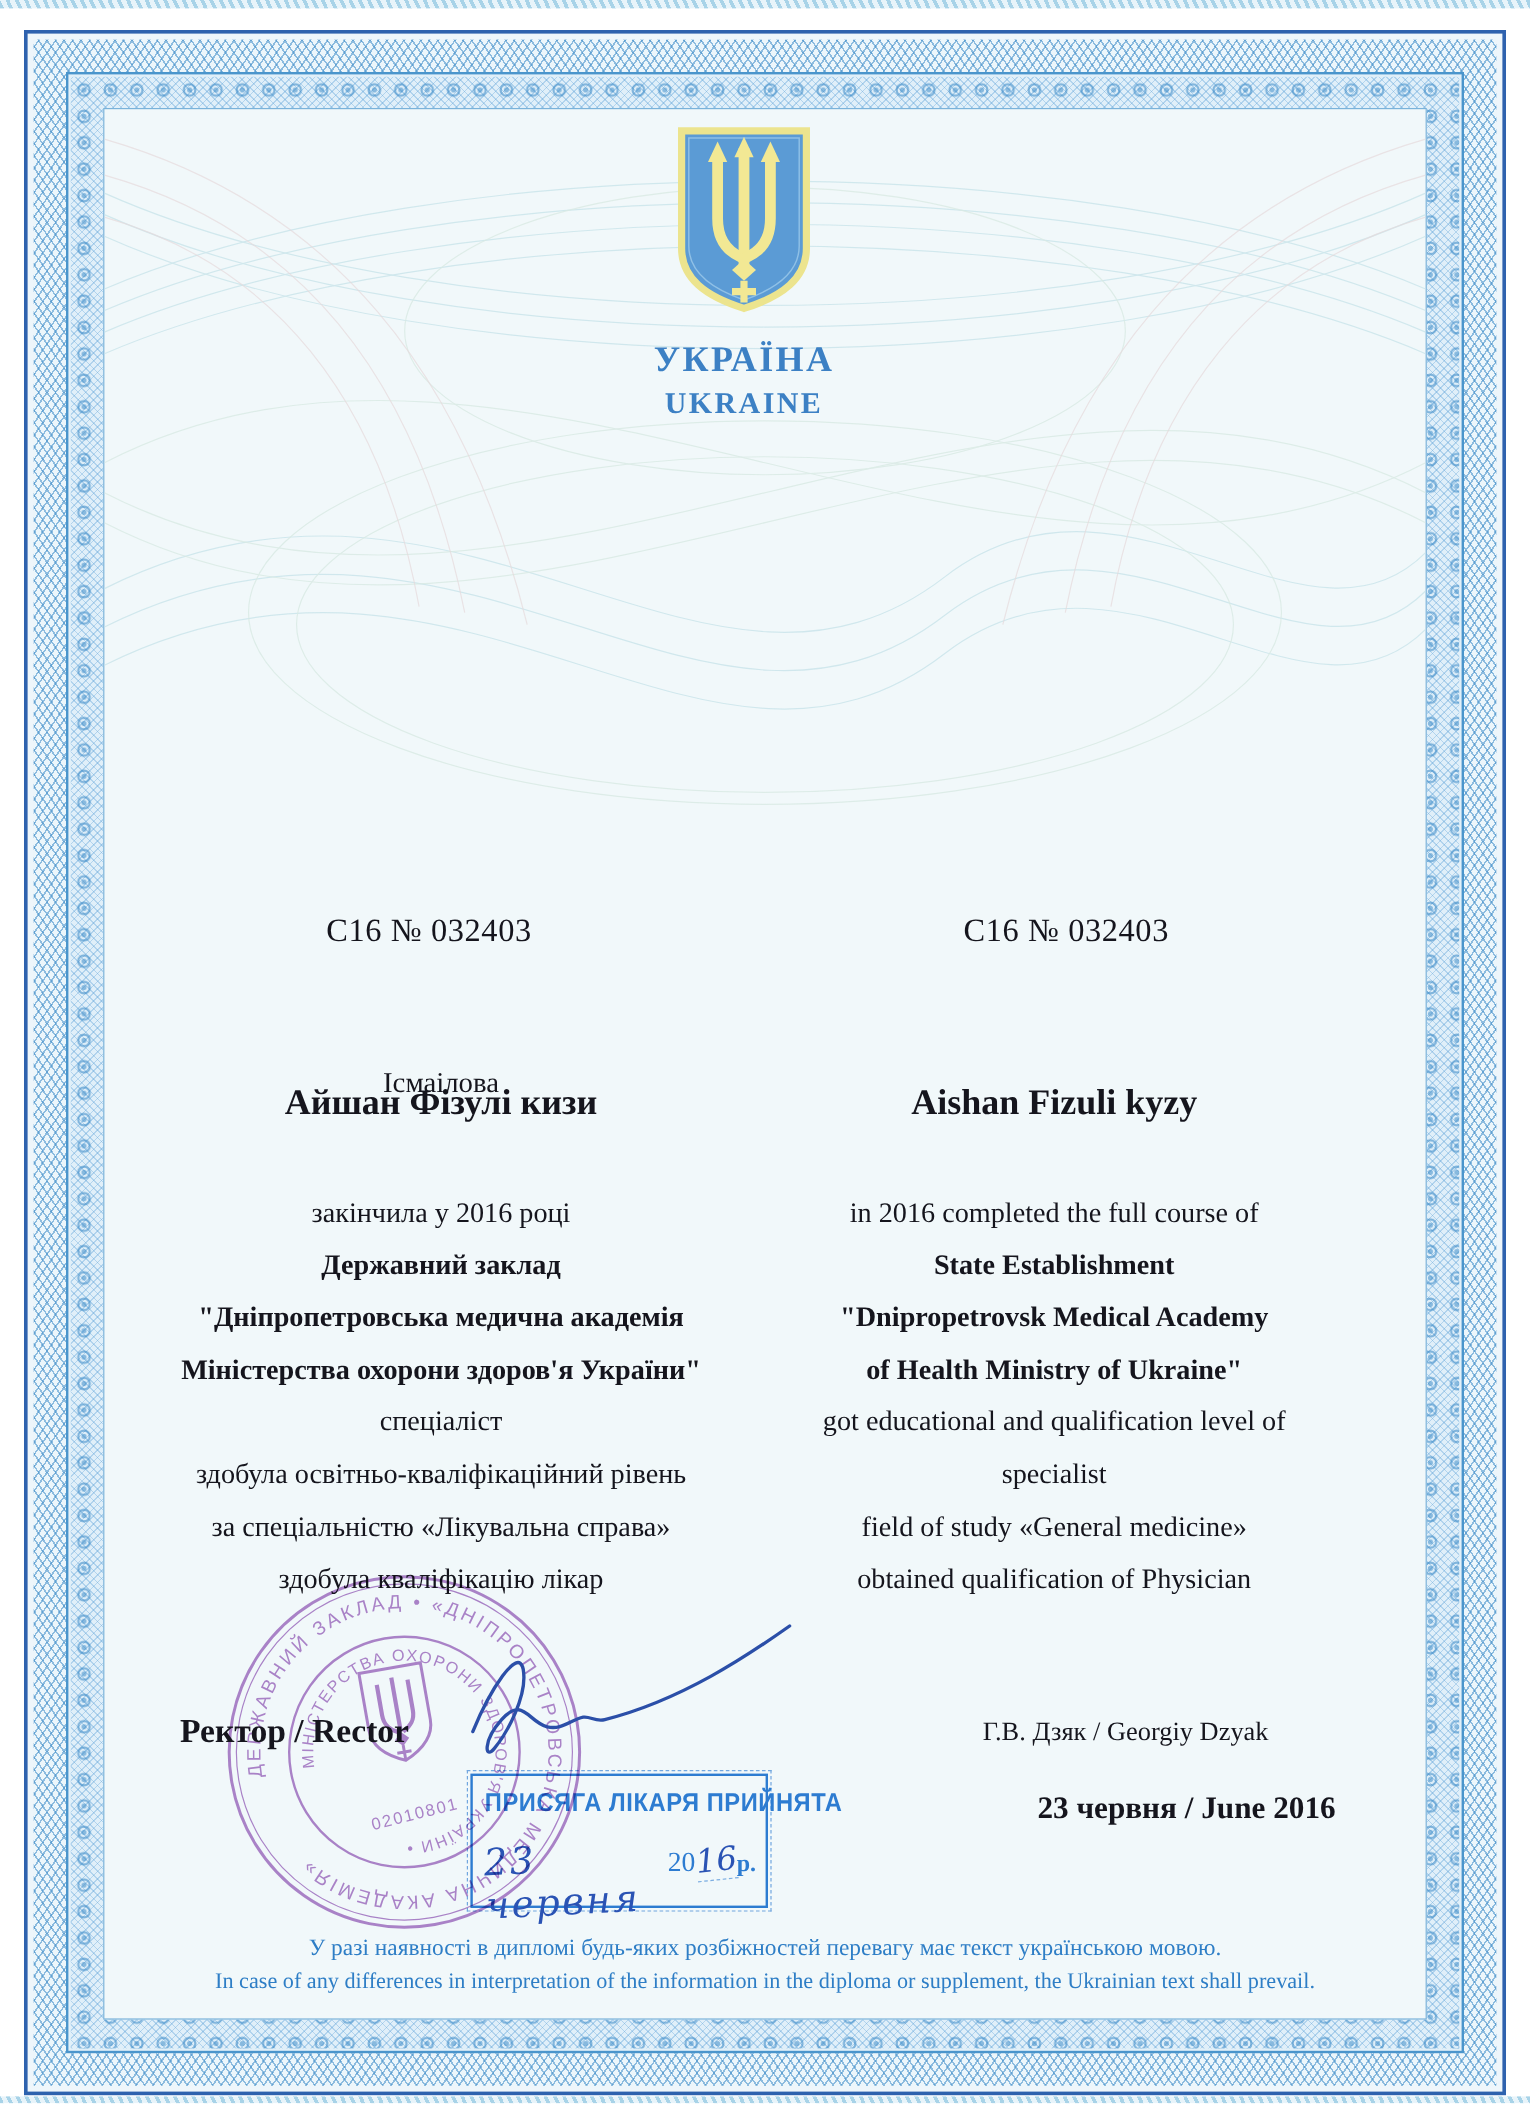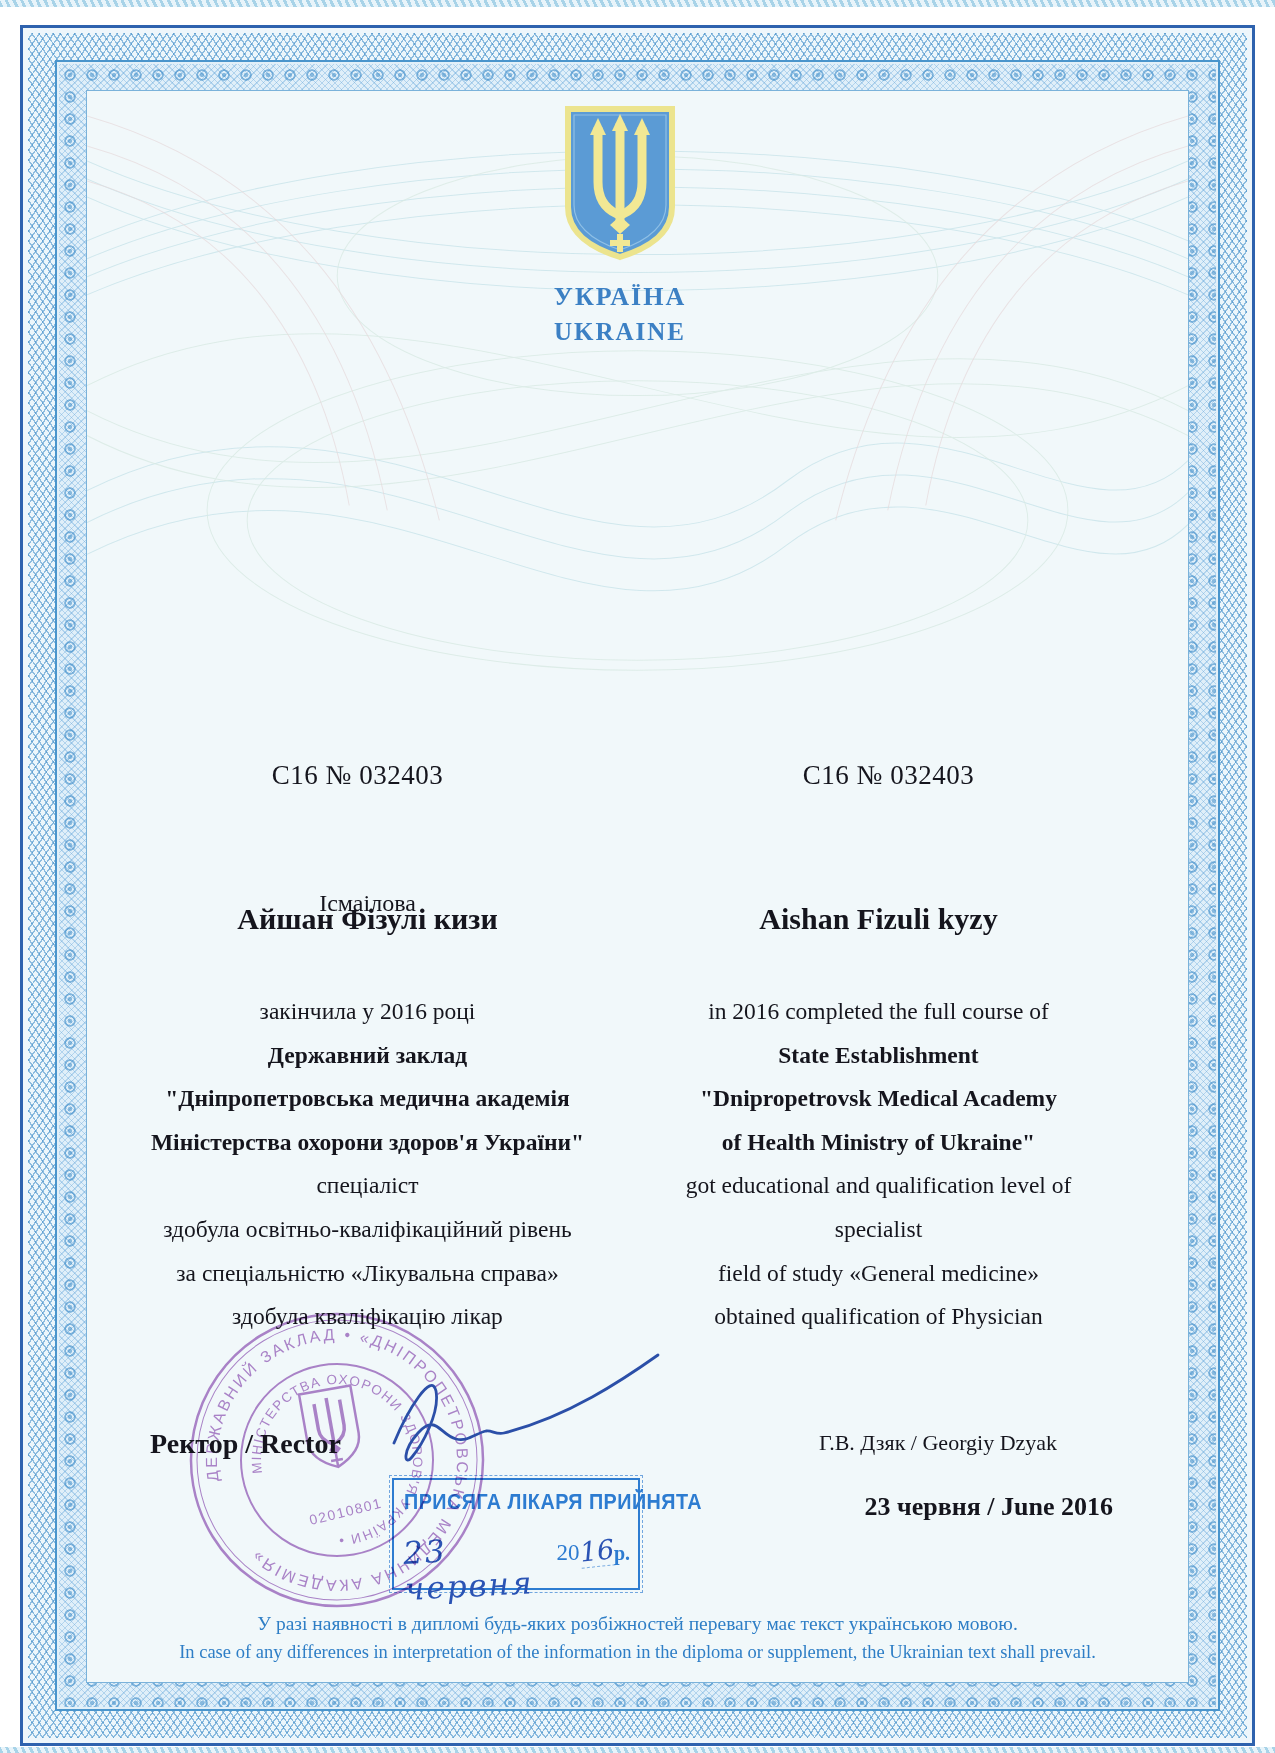--- a/index.html
+++ b/index.html
@@ -29,21 +29,21 @@
       radial-gradient(circle at 11px 11px,rgba(62,140,200,.55) 1.8px,transparent 2.5px),
       repeating-linear-gradient(45deg,rgba(90,160,215,.35) 0 1px,transparent 1px 4.6px),
       repeating-linear-gradient(-45deg,rgba(90,160,215,.35) 0 1px,transparent 1px 4.6px);
     background-size:22px 22px,22px 22px,auto,auto;}
   .content{position:absolute;left:86px;right:86px;top:90px;bottom:70px;
     background:#f1f8fa;border:1px solid #7ab2da;}
   .guilloche{position:absolute;inset:0;width:100%;height:100%;}
   
   .emblem-block{position:absolute;top:104px;left:0;width:1240px;text-align:center;}
   .country{font-weight:bold;color:#3c80c4;}
-  .country.uk{font-size:26px;letter-spacing:2px;margin-top:16px;}
+  .country.uk{font-size:30px;letter-spacing:2px;margin-top:16px;}
   .country.en{font-size:25px;letter-spacing:2px;margin-top:6px;}
   
   .row2{position:absolute;left:112px;width:1022px;display:flex;}
   .row2 .col{width:50%;text-align:center;}
   .titles-row{top:404px;}
   .titles-row .col{font-size:57px;line-height:80px;font-weight:bold;color:#69a6d9;
     letter-spacing:1px;text-shadow:0 0 1px rgba(255,255,255,.55);}
   .serial-row{top:760px;font-size:27px;font-weight:normal;letter-spacing:.5px;gap:40px;}
   .name1-row{top:890px;font-size:24px;font-weight:normal;}
   .name2-row{top:902px;font-size:30px;font-weight:bold;}

